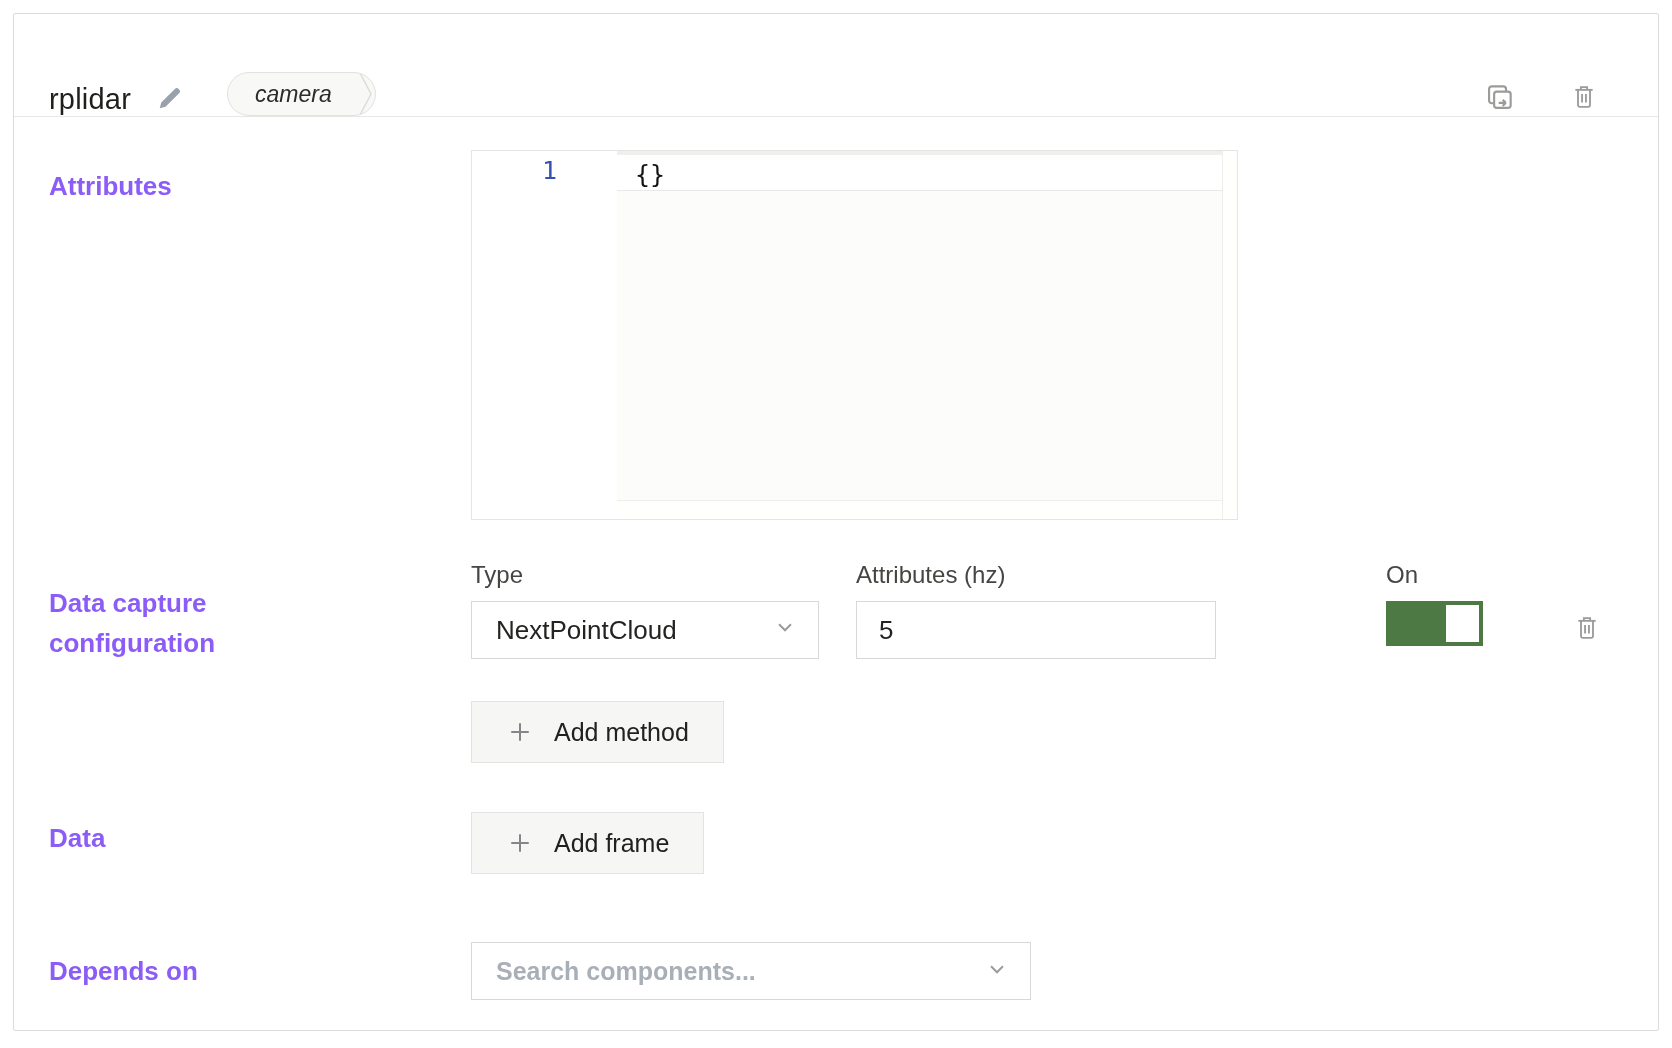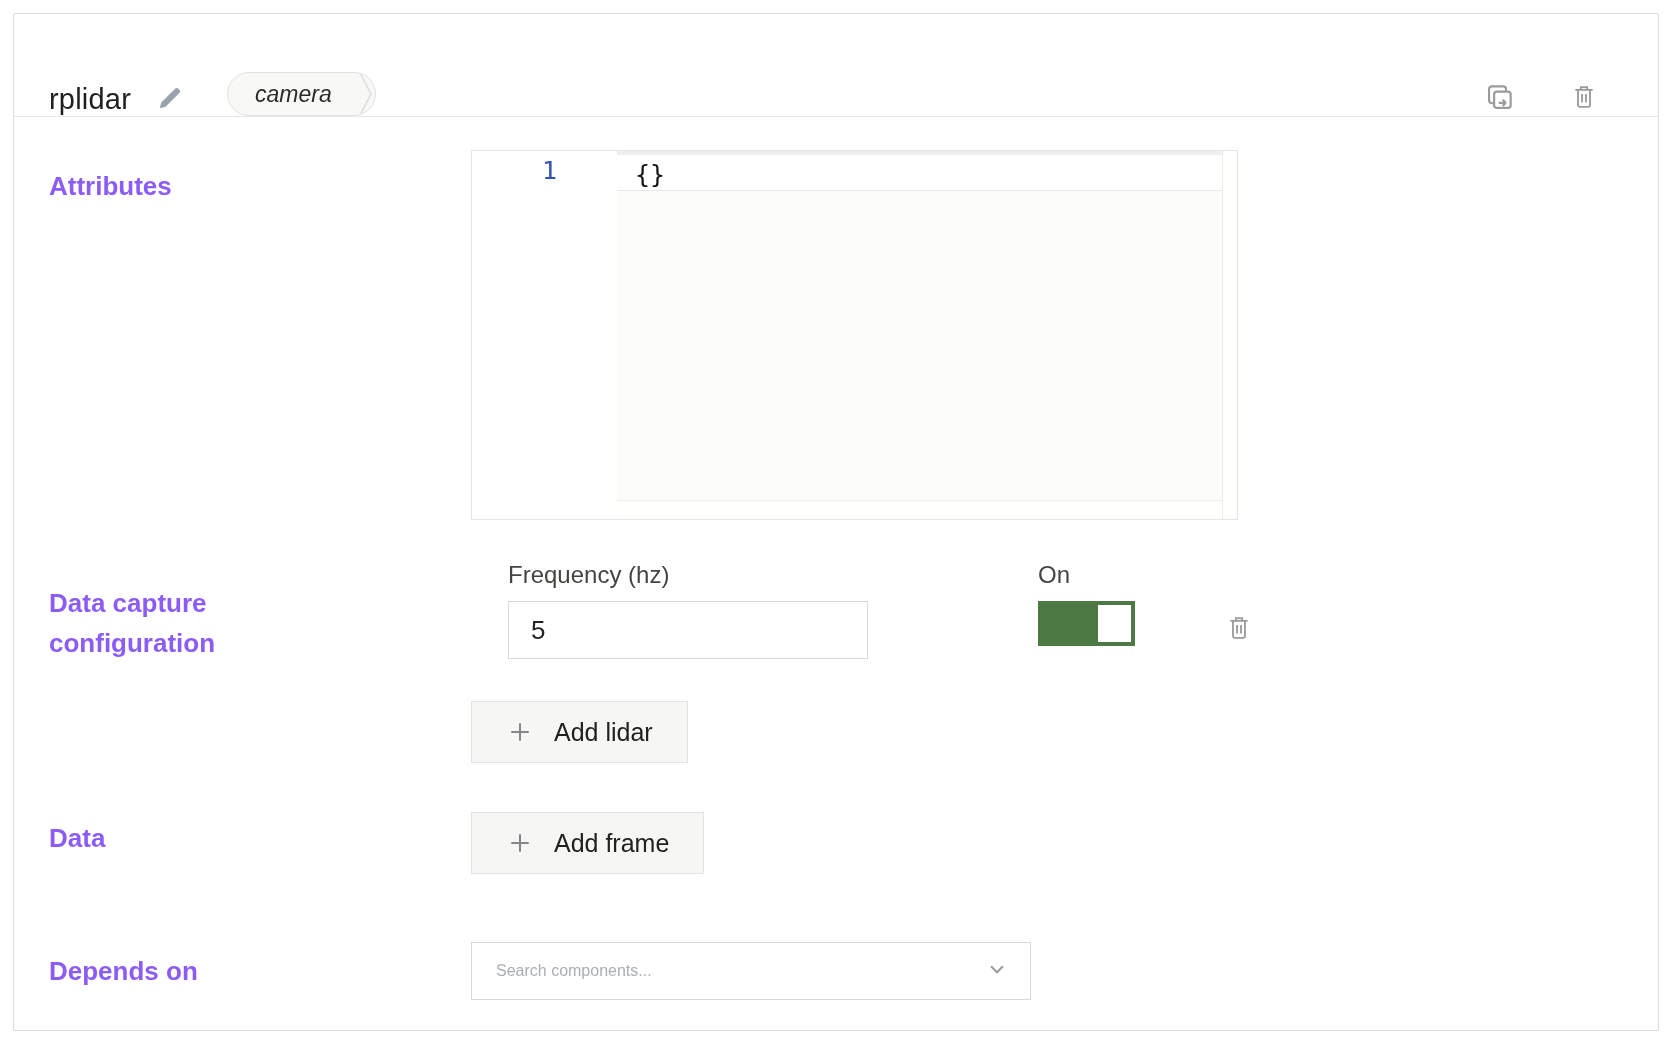--- a/index.html
+++ b/index.html
@@ -68,21 +68,21 @@
     font-size:25px;color:#21211f;font-family:"Liberation Sans",sans-serif;}
   .add-btn .plus{margin-right:20px;display:flex;align-items:center;}
   
   .frame-row{margin-top:38px;}
   .frame-row .add-btn{margin-top:11px;}
   
   .depends-row{margin-top:68px;}
   .search-select{width:560px;position:relative;display:flex;align-items:center;
     height:58px;border:1px solid #d8d8d6;background:#fff;padding:0 20px 0 0;}
   .search-input{flex:1;border:none;background:transparent;height:100%;
-    font-size:16px;color:#232321;padding-left:24px;font-family:"Liberation Sans",sans-serif;}
+    font-size:25px;color:#232321;padding-left:24px;font-family:"Liberation Sans",sans-serif;font-weight:bold;}
   .search-input::placeholder{color:#a9afb7;}
 </style>
 </head>
 <body>
 
 <div class="card">
 
   <div class="header">
     <span class="title">rplidar</span>
 
@@ -140,23 +140,34 @@
         </div>
         <div class="vtrack"></div>
       </div>
     </div>
 
     <div class="row dc-row">
       <div class="section-label dc-label">Data capture configuration</div>
       <div>
         <div class="fields-line">
 
+          <div class="type-group">
+            <div class="field-label">Type</div>
+            <div class="control select">
+              <span>NextPointCloud</span>
+              <span>
+                <svg width="26" height="26" viewBox="0 0 24 24" fill="none" stroke="#9b9b99" stroke-width="1.8">
+                  <path d="M6.5 9.5 L12 15 L17.5 9.5"></path>
+                </svg>
+              </span>
+            </div>
+          </div>
 
           <div class="freq-group">
-            <div class="field-label">Frequency (hz)</div>
+            <div class="field-label">Attributes (hz)</div>
             <input class="freq-input" value="5" style="">
           </div>
 
           <div class="toggle-group">
             <div class="field-label">On</div>
             <button class="toggle on">
               <span class="knob"></span>
             </button>
           </div>
 
@@ -171,21 +182,21 @@
             </span>
           </button>
         </div>
 
         <button class="add-btn">
           <span class="plus">
             <svg width="28" height="28" viewBox="0 0 24 24" fill="none" stroke="#85858a" stroke-width="1.7">
               <path d="M12 4.5 V19.5 M4.5 12 H19.5"></path>
             </svg>
           </span>
-          <span>Add lidar</span>
+          <span>Add method</span>
         </button>
       </div>
     </div>
 
     <div class="row center frame-row">
       <div class="section-label">Data</div>
       <div>
         <button class="add-btn">
           <span class="plus">
             <svg width="28" height="28" viewBox="0 0 24 24" fill="none" stroke="#85858a" stroke-width="1.7">

